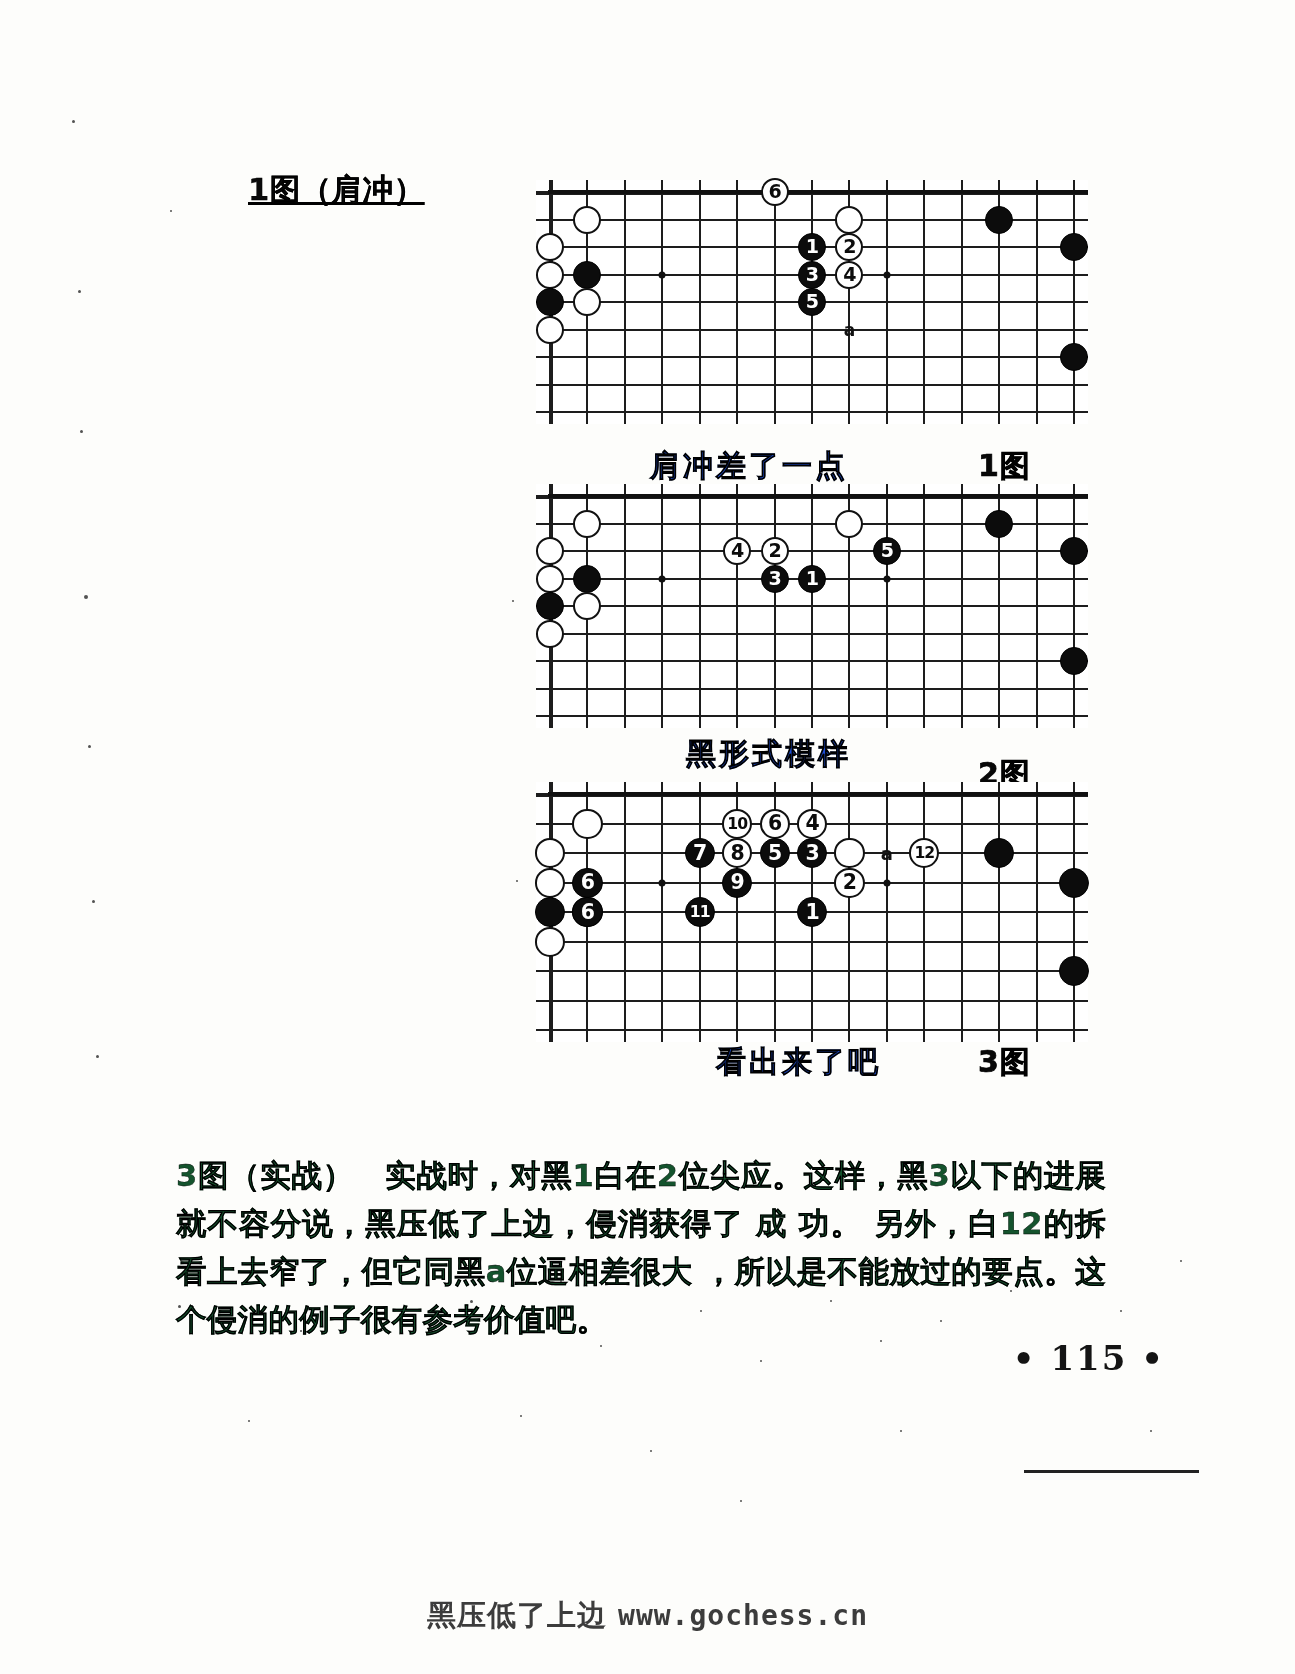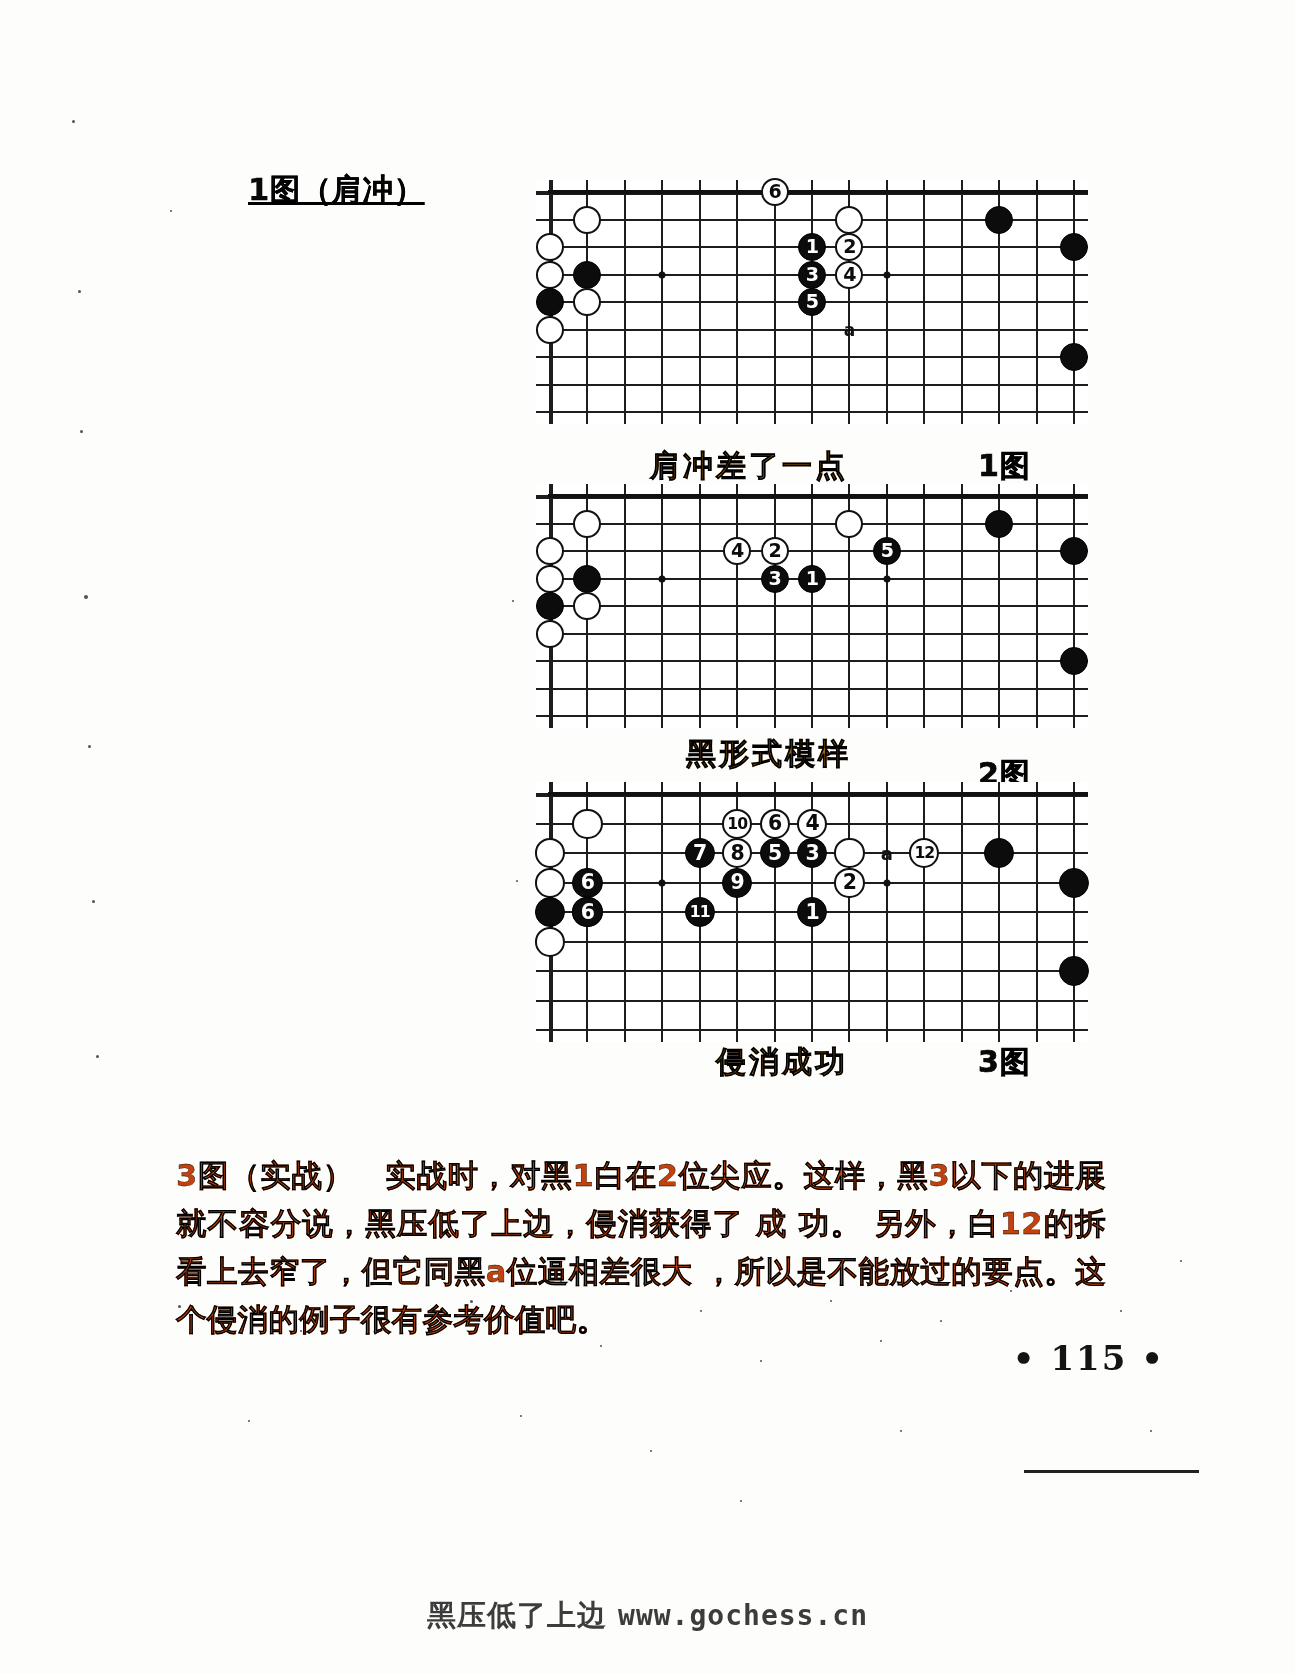--- a/index.html
+++ b/index.html
@@ -26,21 +26,21 @@
     color:#0a0a0a;margin:0 0 2px 0;
     -webkit-text-stroke:.35px #000;
   }
   .indent{text-indent:62px;text-decoration:underline;}
 
   
   #bottom-para{
     position:absolute;left:176px;top:1152px;width:930px;
     font-size:30.5px;line-height:48px;font-weight:700;
     letter-spacing:.3px;text-align:justify;text-justify:inter-character;
-    color:#c2410c;
+    color:#14532d;
     -webkit-text-stroke:.35px #000;
   }
 
   
   .dia-wrap{position:absolute;}
   .board{
     position:relative;background:#fff;
     border:0;
   }
   .board .edge-top{
@@ -62,21 +62,21 @@
   .stone.b{background:#0c0c0c;color:#fff;border:1px solid #000;}
   .stone.w{background:#fff;color:#0c0c0c;border:2.5px solid #111;}
   .marker{
     position:absolute;transform:translate(-50%,-50%);
     font-family:"DejaVu Sans","Liberation Sans",sans-serif;
     font-weight:700;color:#111;
   }
   .caption{
     position:absolute;
     font-family:Liberation Mono, monospace;
-    font-weight:900;font-size:30px;letter-spacing:3px;color:#a16207;
+    font-weight:900;font-size:30px;letter-spacing:3px;color:#1d4ed8;
     -webkit-text-stroke:.7px #000;white-space:nowrap;text-align:right;
   }
   .caption-no{
     position:absolute;
     font-family:"DejaVu Sans","Liberation Sans",sans-serif;
     font-weight:900;font-size:30px;letter-spacing:1px;color:#080808;
     -webkit-text-stroke:.7px #000;white-space:nowrap;
   }
 
   
@@ -307,21 +307,21 @@
           <span style="font-size: 15.6468px; letter-spacing: -1px;">11</span>
         </div>
         <div class="stone b" style="width: 30.09px; height: 30.09px; left: 276px; top: 130px;">
           <span style="font-size: 20.4612px; letter-spacing: -1px;">1</span>
         </div>
         <div class="stone b" style="width: 30.09px; height: 30.09px; left: 463.143px; top: 71px;"></div>
         <div class="stone b" style="width: 30.09px; height: 30.09px; left: 538px; top: 100.5px;"></div>
         <div class="stone b" style="width: 30.09px; height: 30.09px; left: 538px; top: 189px;"></div>
       </div>
   </div>
-  <div class="caption" style="left:716px;top:1042px;">侵消成功</div>
+  <div class="caption" style="left:716px;top:1042px;">看出来了吧</div>
   <div class="caption-no" style="left:978px;top:1042px;">3图</div>
 
   <div id="bottom-para">3图（实战）　实战时，对黑1白在2位尖应。这样，黑3以下的进展就不容分说，黑压低了上边，侵消获得了 成 功。 另外，白12的拆看上去窄了，但它同黑a位逼相差很大 ，所以是不能放过的要点。这个侵消的例子很有参考价值吧。</div>
 
   <div id="page-number">
     <span>•</span>
     <span>115</span>
     <span>•</span>
   </div>
 

